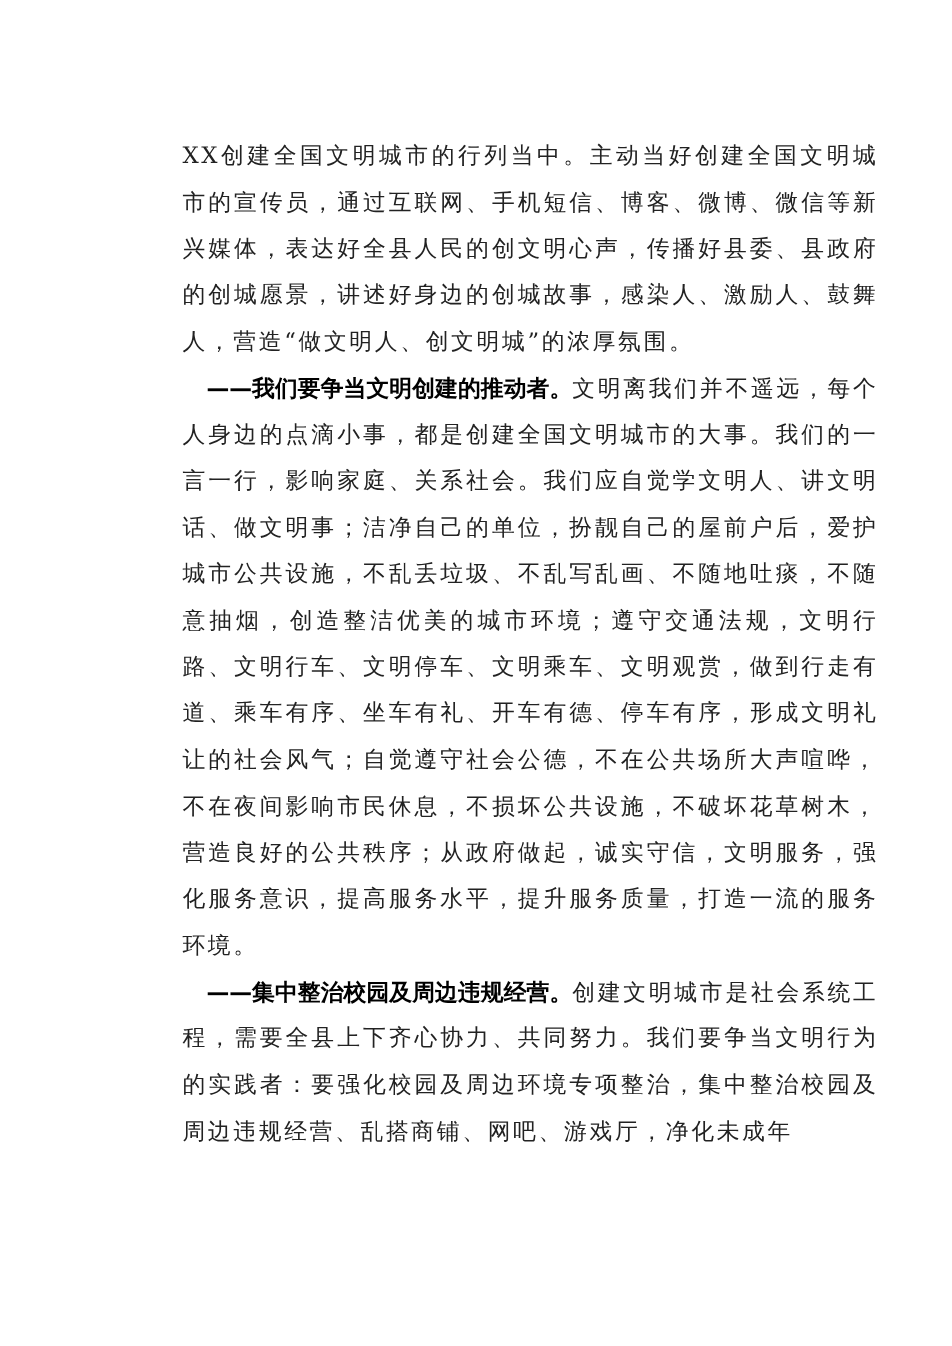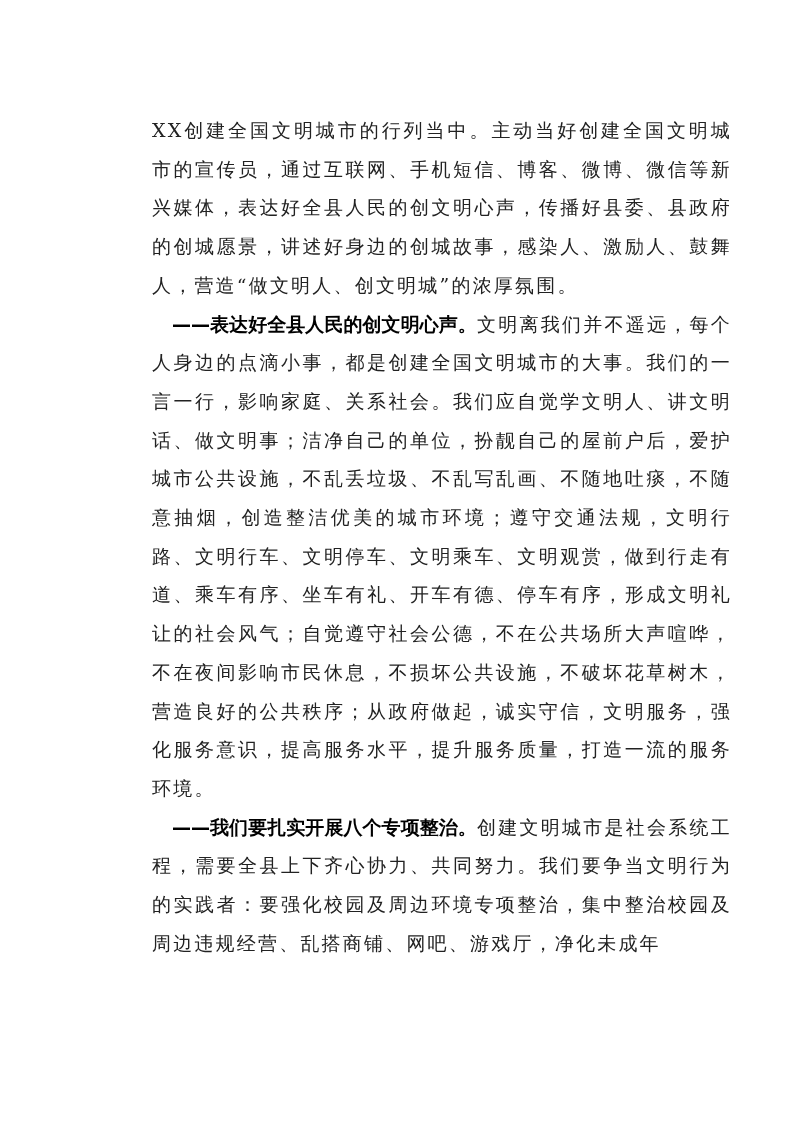--- a/index.html
+++ b/index.html
@@ -23,18 +23,18 @@
   .lead { font-family: "DejaVu Sans", "Liberation Sans", sans-serif; font-weight: bold; color: #000; letter-spacing: 0px; }
 </style>
 </head>
 <body>
 
 <div class="page">
   <p class="para">
     <span>XX创建全国文明城市的行列当中。主动当好创建全国文明城市的宣传员，通过互联网、手机短信、博客、微博、微信等新兴媒体，表达好全县人民的创文明心声，传播好县委、县政府的创城愿景，讲述好身边的创城故事，感染人、激励人、鼓舞人，营造“做文明人、创文明城”的浓厚氛围。</span>
   </p>
   <p class="para indent">
-    <span class="lead">——表达好全县人民的创文明心声。</span><span>文明离我们并不遥远，每个人身边的点滴小事，都是创建全国文明城市的大事。我们的一言一行，影响家庭、关系社会。我们应自觉学文明人、讲文明话、做文明事；洁净自己的单位，扮靓自己的屋前户后，爱护城市公共设施，不乱丢垃圾、不乱写乱画、不随地吐痰，不随意抽烟，创造整洁优美的城市环境；遵守交通法规，文明行路、文明行车、文明停车、文明乘车、文明观赏，做到行走有道、乘车有序、坐车有礼、开车有德、停车有序，形成文明礼让的社会风气；自觉遵守社会公德，不在公共场所大声喧哗，不在夜间影响市民休息，不损坏公共设施，不破坏花草树木，营造良好的公共秩序；从政府做起，诚实守信，文明服务，强化服务意识，提高服务水平，提升服务质量，打造一流的服务环境。</span>
+    <span class="lead">——我们要争当文明创建的推动者。</span><span>文明离我们并不遥远，每个人身边的点滴小事，都是创建全国文明城市的大事。我们的一言一行，影响家庭、关系社会。我们应自觉学文明人、讲文明话、做文明事；洁净自己的单位，扮靓自己的屋前户后，爱护城市公共设施，不乱丢垃圾、不乱写乱画、不随地吐痰，不随意抽烟，创造整洁优美的城市环境；遵守交通法规，文明行路、文明行车、文明停车、文明乘车、文明观赏，做到行走有道、乘车有序、坐车有礼、开车有德、停车有序，形成文明礼让的社会风气；自觉遵守社会公德，不在公共场所大声喧哗，不在夜间影响市民休息，不损坏公共设施，不破坏花草树木，营造良好的公共秩序；从政府做起，诚实守信，文明服务，强化服务意识，提高服务水平，提升服务质量，打造一流的服务环境。</span>
   </p>
   <p class="para indent">
-    <span class="lead">——我们要扎实开展八个专项整治。</span><span>创建文明城市是社会系统工程，需要全县上下齐心协力、共同努力。我们要争当文明行为的实践者：要强化校园及周边环境专项整治，集中整治校园及周边违规经营、乱搭商铺、网吧、游戏厅，净化未成年</span>
+    <span class="lead">——集中整治校园及周边违规经营。</span><span>创建文明城市是社会系统工程，需要全县上下齐心协力、共同努力。我们要争当文明行为的实践者：要强化校园及周边环境专项整治，集中整治校园及周边违规经营、乱搭商铺、网吧、游戏厅，净化未成年</span>
   </p>
 </div>
 
 </body></html>

